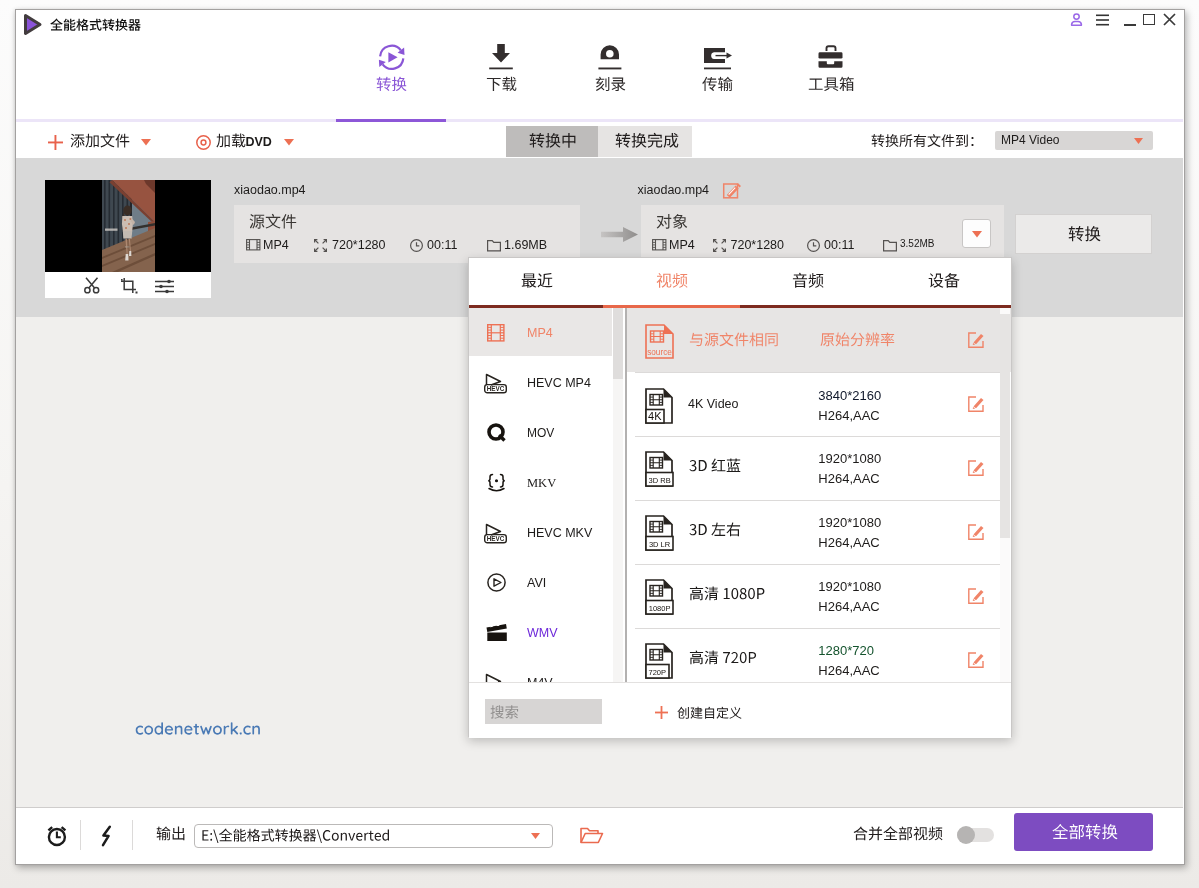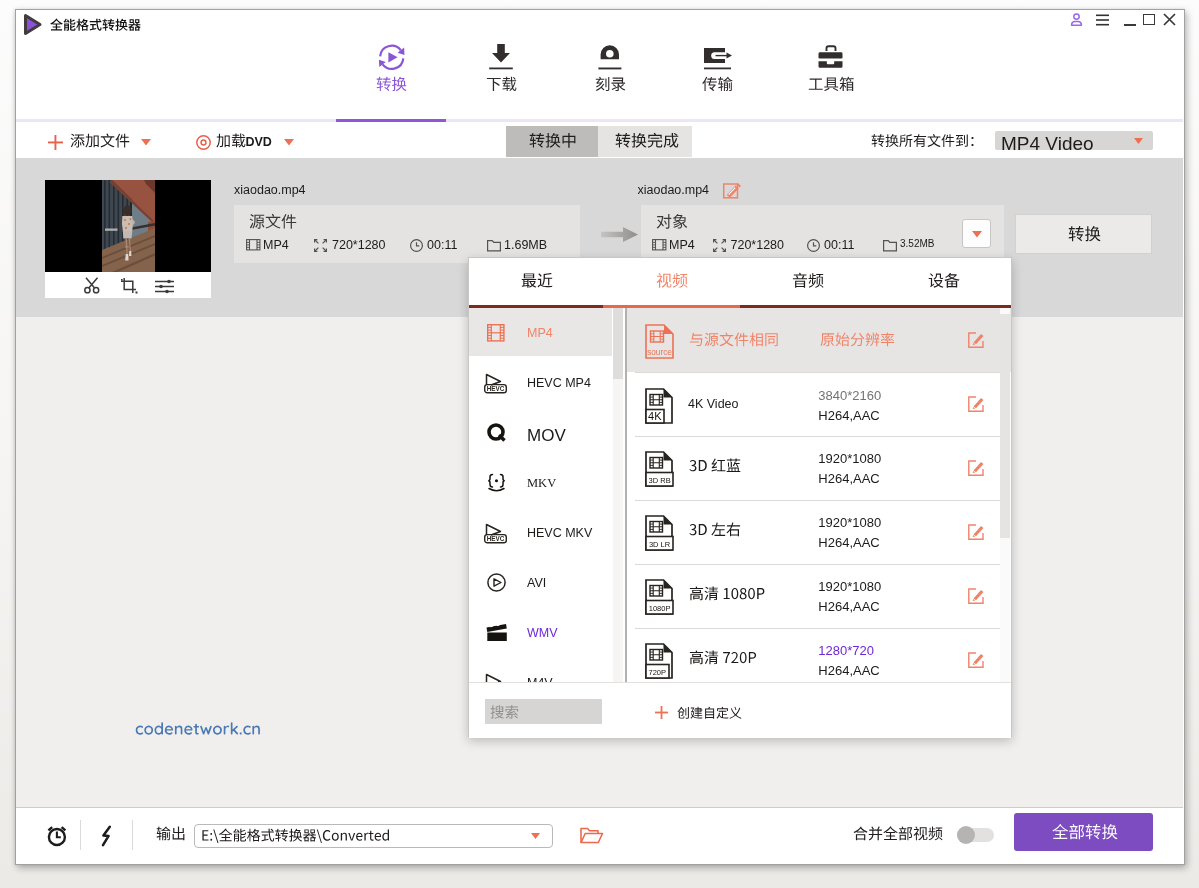--- a/index.html
+++ b/index.html
@@ -104,21 +104,21 @@
 <svg class="ab" style="left:528.0px;top:127.4px" width="51" height="28">
     <path transform="translate(1,19.4)" d="M1.3 -5.3C1.4 -5.4 1.9 -5.5 2.5 -5.5H3.9V-3.2L0.6 -2.7L0.9 -1.5L3.9 -2.1V1.2H5V-2.3L7.2 -2.7L7.2 -3.8L5 -3.4V-5.5H6.7V-6.6H5V-9.1H3.9V-6.6H2.3C2.8 -7.7 3.3 -9.1 3.7 -10.4H6.7V-11.6H4.1C4.2 -12.1 4.4 -12.7 4.5 -13.2L3.3 -13.4C3.2 -12.8 3.1 -12.2 2.9 -11.6H0.7V-10.4H2.6C2.3 -9.1 1.9 -8 1.7 -7.6C1.4 -7 1.2 -6.4 0.9 -6.4C1.1 -6.1 1.2 -5.5 1.3 -5.3ZM6.8 -8.6V-7.4H9.2C8.8 -6.3 8.5 -5.3 8.2 -4.4H12.8C12.3 -3.6 11.6 -2.7 10.9 -1.8C10.4 -2.2 9.8 -2.6 9.3 -2.9L8.5 -2.1C10.1 -1.1 12 0.4 13 1.3L13.8 0.4C13.3 -0.1 12.6 -0.6 11.8 -1.2C12.8 -2.5 13.9 -4 14.7 -5.2L13.9 -5.6L13.7 -5.6H9.9L10.4 -7.4H15.3V-8.6H10.7L11.2 -10.4H14.8V-11.6H11.6L12 -13.3L10.8 -13.4L10.3 -11.6H7.4V-10.4H10L9.5 -8.6Z M18.6 -13.4V-10.2H16.8V-9.1H18.6V-5.5C17.9 -5.3 17.2 -5.1 16.6 -4.9L16.9 -3.8L18.6 -4.3V-0.2C18.6 0 18.5 0.1 18.4 0.1C18.2 0.1 17.6 0.1 17 0.1C17.2 0.4 17.3 0.9 17.4 1.2C18.3 1.2 18.9 1.2 19.3 1C19.7 0.8 19.8 0.5 19.8 -0.2V-4.7L21.5 -5.3L21.3 -6.4L19.8 -5.9V-9.1H21.3V-10.2H19.8V-13.4ZM24.6 -11H27.9C27.5 -10.5 27.1 -9.9 26.6 -9.4H23.3C23.8 -9.9 24.2 -10.5 24.6 -11ZM21.3 -4.6V-3.6H25.2C24.6 -2.2 23.2 -0.8 20.5 0.4C20.7 0.7 21.1 1.1 21.3 1.3C24 0 25.4 -1.5 26.2 -3C27.2 -1.1 28.8 0.4 30.7 1.2C30.9 0.9 31.2 0.5 31.5 0.3C29.6 -0.4 27.9 -1.8 27 -3.6H31.2V-4.6H30.1V-9.4H28C28.6 -10.1 29.2 -10.8 29.6 -11.6L28.8 -12.1L28.7 -12H25.2C25.4 -12.4 25.6 -12.8 25.8 -13.2L24.6 -13.5C24 -12.1 23 -10.4 21.4 -9.2C21.6 -9 22 -8.6 22.2 -8.3L22.5 -8.6V-4.6ZM23.6 -4.6V-8.4H25.8V-6.8C25.8 -6.1 25.7 -5.4 25.6 -4.6ZM28.9 -4.6H26.7C26.9 -5.4 26.9 -6.1 26.9 -6.7V-8.4H28.9Z M39.3 -13.4V-10.6H33.5V-3H34.7V-4H39.3V1.3H40.6V-4H45.2V-3.1H46.4V-10.6H40.6V-13.4ZM34.7 -5.2V-9.4H39.3V-5.2ZM45.2 -5.2H40.6V-9.4H45.2Z" fill="#211d1d"></path>
   </svg>
 <svg class="ab" style="left:613.5px;top:127.4px" width="67" height="28">
     <path transform="translate(1,19.4)" d="M1.3 -5.3C1.4 -5.4 1.9 -5.5 2.5 -5.5H3.9V-3.2L0.6 -2.7L0.9 -1.5L3.9 -2.1V1.2H5V-2.3L7.2 -2.7L7.2 -3.8L5 -3.4V-5.5H6.7V-6.6H5V-9.1H3.9V-6.6H2.3C2.8 -7.7 3.3 -9.1 3.7 -10.4H6.7V-11.6H4.1C4.2 -12.1 4.4 -12.7 4.5 -13.2L3.3 -13.4C3.2 -12.8 3.1 -12.2 2.9 -11.6H0.7V-10.4H2.6C2.3 -9.1 1.9 -8 1.7 -7.6C1.4 -7 1.2 -6.4 0.9 -6.4C1.1 -6.1 1.2 -5.5 1.3 -5.3ZM6.8 -8.6V-7.4H9.2C8.8 -6.3 8.5 -5.3 8.2 -4.4H12.8C12.3 -3.6 11.6 -2.7 10.9 -1.8C10.4 -2.2 9.8 -2.6 9.3 -2.9L8.5 -2.1C10.1 -1.1 12 0.4 13 1.3L13.8 0.4C13.3 -0.1 12.6 -0.6 11.8 -1.2C12.8 -2.5 13.9 -4 14.7 -5.2L13.9 -5.6L13.7 -5.6H9.9L10.4 -7.4H15.3V-8.6H10.7L11.2 -10.4H14.8V-11.6H11.6L12 -13.3L10.8 -13.4L10.3 -11.6H7.4V-10.4H10L9.5 -8.6Z M18.6 -13.4V-10.2H16.8V-9.1H18.6V-5.5C17.9 -5.3 17.2 -5.1 16.6 -4.9L16.9 -3.8L18.6 -4.3V-0.2C18.6 0 18.5 0.1 18.4 0.1C18.2 0.1 17.6 0.1 17 0.1C17.2 0.4 17.3 0.9 17.4 1.2C18.3 1.2 18.9 1.2 19.3 1C19.7 0.8 19.8 0.5 19.8 -0.2V-4.7L21.5 -5.3L21.3 -6.4L19.8 -5.9V-9.1H21.3V-10.2H19.8V-13.4ZM24.6 -11H27.9C27.5 -10.5 27.1 -9.9 26.6 -9.4H23.3C23.8 -9.9 24.2 -10.5 24.6 -11ZM21.3 -4.6V-3.6H25.2C24.6 -2.2 23.2 -0.8 20.5 0.4C20.7 0.7 21.1 1.1 21.3 1.3C24 0 25.4 -1.5 26.2 -3C27.2 -1.1 28.8 0.4 30.7 1.2C30.9 0.9 31.2 0.5 31.5 0.3C29.6 -0.4 27.9 -1.8 27 -3.6H31.2V-4.6H30.1V-9.4H28C28.6 -10.1 29.2 -10.8 29.6 -11.6L28.8 -12.1L28.7 -12H25.2C25.4 -12.4 25.6 -12.8 25.8 -13.2L24.6 -13.5C24 -12.1 23 -10.4 21.4 -9.2C21.6 -9 22 -8.6 22.2 -8.3L22.5 -8.6V-4.6ZM23.6 -4.6V-8.4H25.8V-6.8C25.8 -6.1 25.7 -5.4 25.6 -4.6ZM28.9 -4.6H26.7C26.9 -5.4 26.9 -6.1 26.9 -6.7V-8.4H28.9Z M35.6 -8.7V-7.6H44.3V-8.7ZM32.9 -5.8V-4.6H37.2C37 -1.8 36.4 -0.4 32.7 0.3C32.9 0.5 33.2 1 33.3 1.3C37.3 0.4 38.2 -1.3 38.4 -4.6H41.2V-0.6C41.2 0.7 41.6 1 43.1 1C43.4 1 45.2 1 45.6 1C46.8 1 47.2 0.5 47.3 -1.7C47 -1.8 46.5 -2 46.2 -2.2C46.2 -0.4 46.1 -0.1 45.5 -0.1C45 -0.1 43.5 -0.1 43.2 -0.1C42.6 -0.1 42.4 -0.2 42.4 -0.6V-4.6H47.1V-5.8ZM38.7 -13.2C39 -12.7 39.3 -12.1 39.5 -11.6H33.3V-8H34.5V-10.4H45.4V-8H46.7V-11.6H41C40.7 -12.2 40.3 -13 39.9 -13.6Z M56.7 -13.4C56.7 -12.5 56.7 -11.6 56.8 -10.7H50V-6.2C50 -4.1 49.9 -1.4 48.6 0.6C48.9 0.7 49.4 1.2 49.6 1.4C51.1 -0.7 51.3 -4 51.3 -6.2V-6.3H54.2C54.2 -3.6 54.1 -2.5 53.9 -2.3C53.7 -2.2 53.6 -2.1 53.4 -2.1C53.1 -2.1 52.4 -2.1 51.7 -2.2C51.9 -1.9 52 -1.4 52 -1.1C52.8 -1 53.5 -1 53.9 -1.1C54.4 -1.1 54.6 -1.2 54.9 -1.5C55.2 -2 55.3 -3.3 55.4 -6.9C55.4 -7.1 55.4 -7.4 55.4 -7.4H51.3V-9.6H56.9C57.1 -7 57.4 -4.6 58 -2.8C57 -1.5 55.8 -0.5 54.3 0.2C54.6 0.4 55 0.9 55.2 1.2C56.4 0.5 57.6 -0.4 58.5 -1.5C59.3 0.2 60.2 1.2 61.5 1.2C62.7 1.2 63.1 0.4 63.3 -2.4C63 -2.5 62.6 -2.8 62.3 -3C62.2 -0.9 62 -0.1 61.6 -0.1C60.7 -0.1 60 -1 59.4 -2.5C60.6 -4.1 61.6 -5.9 62.2 -8L61 -8.3C60.5 -6.7 59.8 -5.2 59 -4C58.6 -5.5 58.3 -7.4 58.1 -9.6H63.2V-10.7H58C58 -11.6 58 -12.5 58 -13.4ZM58.7 -12.6C59.8 -12.1 61 -11.3 61.6 -10.7L62.4 -11.6C61.7 -12.1 60.5 -12.9 59.5 -13.4Z" fill="#211d1d"></path>
   </svg>
 <svg class="ab" style="left:870.0px;top:129.1px" width="115" height="25">
     <path transform="translate(1,16.9)" d="M1.1 -4.6C1.2 -4.8 1.7 -4.8 2.2 -4.8H3.4V-2.8L0.6 -2.3L0.8 -1.3L3.4 -1.8V1.1H4.4V-2L6.3 -2.4L6.3 -3.3L4.4 -3V-4.8H5.9V-5.8H4.4V-7.9H3.4V-5.8H2C2.5 -6.8 2.9 -7.9 3.3 -9.1H5.8V-10.1H3.6C3.7 -10.6 3.8 -11.1 3.9 -11.6L2.9 -11.8C2.8 -11.2 2.7 -10.7 2.6 -10.1H0.6V-9.1H2.3C2 -8 1.7 -7 1.5 -6.7C1.2 -6.1 1.1 -5.6 0.8 -5.6C0.9 -5.3 1.1 -4.8 1.1 -4.6ZM6 -7.5V-6.5H8C7.7 -5.5 7.4 -4.6 7.2 -3.9H11.2C10.7 -3.2 10.1 -2.4 9.5 -1.6C9.1 -1.9 8.6 -2.2 8.1 -2.5L7.4 -1.8C8.9 -1 10.5 0.3 11.3 1.1L12 0.3C11.6 -0.1 11 -0.6 10.3 -1.1C11.2 -2.2 12.2 -3.5 12.9 -4.6L12.2 -4.9L12 -4.9H8.6L9.1 -6.5H13.4V-7.5H9.4L9.8 -9.1H12.9V-10.1H10.1L10.5 -11.6L9.5 -11.8L9 -10.1H6.5V-9.1H8.8L8.3 -7.5Z M16.3 -11.7V-8.9H14.7V-8H16.3V-4.8C15.6 -4.6 15 -4.5 14.5 -4.3L14.8 -3.3L16.3 -3.8V-0.2C16.3 0 16.2 0.1 16.1 0.1C15.9 0.1 15.4 0.1 14.9 0.1C15 0.4 15.2 0.8 15.2 1.1C16 1.1 16.5 1.1 16.9 0.9C17.2 0.7 17.3 0.4 17.3 -0.2V-4.1L18.8 -4.6L18.7 -5.6L17.3 -5.2V-8H18.6V-8.9H17.3V-11.7ZM21.5 -9.6H24.4C24.1 -9.2 23.7 -8.6 23.3 -8.2H20.4C20.8 -8.7 21.2 -9.2 21.5 -9.6ZM18.7 -4V-3.1H22.1C21.5 -1.9 20.3 -0.7 17.9 0.4C18.1 0.6 18.5 0.9 18.6 1.1C21 0 22.2 -1.3 22.9 -2.6C23.8 -1 25.2 0.4 26.9 1.1C27 0.8 27.3 0.4 27.6 0.2C25.9 -0.4 24.4 -1.6 23.6 -3.1H27.3V-4H26.3V-8.2H24.5C25 -8.8 25.6 -9.5 25.9 -10.1L25.2 -10.6L25.1 -10.5H22.1C22.2 -10.9 22.4 -11.2 22.6 -11.6L21.5 -11.8C21 -10.6 20.1 -9.1 18.7 -8C18.9 -7.9 19.3 -7.5 19.4 -7.3L19.7 -7.5V-4ZM20.7 -4V-7.4H22.6V-5.9C22.6 -5.3 22.5 -4.7 22.4 -4ZM25.3 -4H23.4C23.5 -4.7 23.6 -5.3 23.6 -5.9V-7.4H25.3Z M35.5 -10.3V-5.7C35.5 -3.7 35.3 -1.3 33.7 0.4C33.9 0.6 34.3 0.9 34.5 1.1C36.3 -0.7 36.6 -3.6 36.6 -5.7V-6H38.7V1.1H39.8V-6H41.4V-7H36.6V-9.6C38.2 -9.8 40 -10.2 41.1 -10.7L40.4 -11.6C39.3 -11.1 37.2 -10.6 35.5 -10.3ZM30.4 -5.1V-5.5V-7.3H33.2V-5.1ZM34.2 -11.5C33.1 -11 31.1 -10.6 29.4 -10.4V-5.5C29.4 -3.7 29.3 -1.2 28.4 0.5C28.6 0.6 29.1 1 29.3 1.1C30.1 -0.3 30.3 -2.3 30.4 -4.1H34.2V-8.2H30.4V-9.6C32 -9.8 33.7 -10.1 34.8 -10.6Z M47.5 -11.8C47.3 -11.2 47.1 -10.5 46.9 -9.9H42.9V-9H46.4C45.5 -7.1 44.2 -5.4 42.6 -4.3C42.8 -4.1 43.1 -3.7 43.2 -3.4C44.1 -4.1 44.9 -4.8 45.6 -5.7V1.1H46.6V-1.7H52.5V-0.2C52.5 0 52.4 0.1 52.2 0.1C51.9 0.1 51 0.1 50.1 0.1C50.3 0.4 50.4 0.8 50.5 1.1C51.7 1.1 52.4 1.1 52.9 0.9C53.4 0.7 53.5 0.4 53.5 -0.2V-7.3H46.7C47 -7.9 47.3 -8.4 47.6 -9H55.1V-9.9H48C48.2 -10.5 48.4 -11 48.5 -11.5ZM46.6 -4H52.5V-2.6H46.6ZM46.6 -4.9V-6.4H52.5V-4.9Z M61.9 -11.5C62.3 -10.8 62.8 -9.9 63 -9.3L64.1 -9.7C63.9 -10.3 63.4 -11.2 63 -11.9ZM56.7 -9.3V-8.3H58.9C59.7 -6.1 60.8 -4.3 62.3 -2.8C60.7 -1.5 58.8 -0.6 56.5 0.1C56.7 0.4 57 0.8 57.2 1.1C59.5 0.3 61.4 -0.7 63 -2C64.6 -0.6 66.5 0.4 68.8 1C69 0.7 69.3 0.3 69.5 0.1C67.3 -0.5 65.4 -1.5 63.8 -2.8C65.3 -4.3 66.3 -6 67.1 -8.3H69.4V-9.3ZM63.1 -3.5C61.7 -4.9 60.7 -6.5 60 -8.3H66C65.3 -6.4 64.3 -4.8 63.1 -3.5Z M74.4 -4.8V-3.8H78.5V1.1H79.5V-3.8H83.3V-4.8H79.5V-7.9H82.7V-8.9H79.5V-11.6H78.5V-8.9H76.6C76.8 -9.5 76.9 -10.2 77.1 -10.8L76 -11.1C75.7 -9.2 75.1 -7.4 74.3 -6.3C74.6 -6.1 75 -5.9 75.2 -5.7C75.6 -6.3 76 -7.1 76.2 -7.9H78.5V-4.8ZM73.8 -11.7C73 -9.6 71.8 -7.5 70.4 -6.1C70.6 -5.9 70.9 -5.3 71 -5.1C71.5 -5.6 71.9 -6.1 72.3 -6.7V1.1H73.3V-8.4C73.9 -9.3 74.4 -10.4 74.7 -11.4Z M93 -10.6V-2.1H94V-10.6ZM95.7 -11.5V-0.5C95.7 -0.3 95.7 -0.2 95.4 -0.2C95.2 -0.2 94.4 -0.2 93.6 -0.2C93.8 0.1 93.9 0.5 94 0.8C95 0.8 95.8 0.8 96.2 0.6C96.6 0.4 96.8 0.1 96.8 -0.5V-11.5ZM84.9 -0.6 85.1 0.4C87 0.1 89.6 -0.4 92.1 -0.9L92 -1.9L89.1 -1.3V-3.5H91.9V-4.5H89.1V-6H88.1V-4.5H85.4V-3.5H88.1V-1.1ZM85.7 -6.1C86 -6.3 86.5 -6.4 90.9 -6.8C91.1 -6.5 91.3 -6.2 91.4 -5.9L92.2 -6.4C91.8 -7.2 90.9 -8.5 90.1 -9.5L89.3 -9C89.7 -8.6 90 -8.1 90.4 -7.6L86.8 -7.3C87.3 -8.1 87.9 -9 88.4 -9.9H92.2V-10.8H85V-9.9H87.2C86.8 -8.9 86.2 -8 86 -7.8C85.8 -7.4 85.5 -7.2 85.3 -7.1C85.4 -6.9 85.6 -6.4 85.7 -6.1Z M101.5 -6.8C102.1 -6.8 102.6 -7.2 102.6 -7.8C102.6 -8.5 102.1 -8.9 101.5 -8.9C100.9 -8.9 100.4 -8.5 100.4 -7.8C100.4 -7.2 100.9 -6.8 101.5 -6.8ZM101.5 0.1C102.1 0.1 102.6 -0.4 102.6 -1C102.6 -1.6 102.1 -2 101.5 -2C100.9 -2 100.4 -1.6 100.4 -1C100.4 -0.4 100.9 0.1 101.5 0.1Z" fill="#211d1d"></path>
   </svg>
 <div class="ab" style="left:995px;top:130.5px;width:158px;height:19px;background:#d8d6d5;border-radius:2px"></div>
-<div class="lat" style="left:1001px;top:133.8px;font-size:19px;line-height:1;">MP4 Video</div>
+<div class="lat" style="left:1001px;top:133.8px;font-size:12px;line-height:1;">MP4 Video</div>
 <svg class="ab" style="left:1133.5px;top:138px" width="9" height="6">
     <path d="M0,0 L9,0 L4.5,6 Z" fill="#ed7053"></path>
   </svg>
 <div class="ab" style="left:45px;top:180px;width:166px;height:92px;background:#000"></div>
 <svg class="ab" style="left:102px;top:180px" width="53" height="92" viewBox="0 0 53 92">
 <rect width="53" height="92" fill="#6f7d88"></rect>
 <rect x="0" y="0" width="30" height="71" fill="#3f4850"></rect>
 <path d="M2,0 L3.6,0 L3.6,70 L2,70 Z M6.5,0 L8.1,0 L8.1,70 L6.5,70 Z M11,0 L12.6,0 L12.6,70 L11,70 Z M15.5,1 L17.1,1 L17.1,70 L15.5,70 Z M20,3 L21.6,3 L21.6,69 L20,69 Z M24.5,5 L26.1,5 L26.1,69 L24.5,69 Z" fill="#262c33"></path>
 <path d="M28,10 L30,10 L30,68 L28,68 Z" fill="#22272d"></path>
 <path d="M10,0 L53,0 L53,42 Z" fill="#975340"></path>
@@ -260,21 +260,21 @@
 <div class="ab" style="left:603px;top:305px;width:137px;height:2.5px;background:#e8684a"></div>
 <div class="ab" style="left:468.5px;top:308px;width:143.5px;height:47.5px;background:#e9e7e6"></div>
 <svg class="ab" style="left:487px;top:324px" width="18" height="18">
 <rect x="0.7" y="0.7" width="16.2" height="16.2" fill="none" stroke="#ee7154" stroke-width="1.4"></rect>
 <path d="M4.3,0.7 V16.9 M13.3,0.7 V16.9" stroke="#ee7154" stroke-width="1.2"></path>
 <path d="M0.7,8.8 H17" stroke="#ee7154" stroke-width="1.2"></path>
 <path d="M0.7,3.4 H4.3 M0.7,6.1 H4.3 M0.7,11.5 H4.3 M0.7,14.2 H4.3 M13.3,3.4 H17 M13.3,6.1 H17 M13.3,11.5 H17 M13.3,14.2 H17" stroke="#ee7154" stroke-width="1"></path>
   </svg>
 <div class="lat" style="left:527px;top:327.2px;font-size:12.5px;line-height:1;color:#f08468;">MP4</div>
 <div class="lat" style="left:527px;top:376.7px;font-size:12.5px;line-height:1;color:#1d1b1a;">HEVC MP4</div>
-<div class="lat" style="left:527px;top:426.7px;font-size:17px;line-height:1;color:#1d1b1a;">MOV</div>
+<div class="lat" style="left:527px;top:426.7px;font-size:12px;line-height:1;color:#1d1b1a;">MOV</div>
 <div class="lat" style="left:527px;top:476.7px;font-size:12.5px;line-height:1;color:#1d1b1a;font-family:Liberation Serif, serif;">MKV</div>
 <div class="lat" style="left:527px;top:526.7px;font-size:12.5px;line-height:1;color:#1d1b1a;">HEVC MKV</div>
 <div class="lat" style="left:527px;top:576.7px;font-size:12.5px;line-height:1;color:#1d1b1a;">AVI</div>
 <div class="lat" style="left:527px;top:626.7px;font-size:12.5px;line-height:1;color:#6d28d9;">WMV</div>
 <div class="lat" style="left:527px;top:676.7px;font-size:12.5px;line-height:1;color:#1d1b1a;">M4V</div>
 <svg class="ab" style="left:484px;top:372px" width="26" height="22">
     <path d="M2.5,13 L2.5,2.5 L16.5,9.5 L7,13" fill="none" stroke="#27231f" stroke-width="1.5" stroke-linejoin="round"></path>
     <rect x="0.7" y="12.6" width="21.6" height="8.2" rx="2.6" fill="none" stroke="#27231f" stroke-width="1.4"></rect>
     <text x="11.5" y="19.2" font-size="6.3" font-weight="bold" text-anchor="middle" fill="#27231f" font-family="Liberation Sans,sans-serif">HEVC</text>
   </svg>
@@ -337,21 +337,21 @@
 <svg class="ab" style="left:645px;top:387.5px" width="28" height="36">
     <path d="M1,1 L18.5,1 L27,9.5 L27,35 L1,35 Z" fill="none" stroke="#27231f" stroke-width="1.7"></path>
     <path d="M18.5,1 L18.5,9.5 L27,9.5 Z" fill="#27231f"></path>
     <rect x="5" y="6.5" width="12.5" height="10.5" fill="none" stroke="#27231f" stroke-width="1.4"></rect>
     <path d="M8.2,6.5 V17 M14.3,6.5 V17 M5,11.7 H17.5" stroke="#27231f" stroke-width="1.1"></path>
     <path d="M5,9.1 H8.2 M5,14.4 H8.2 M14.3,9.1 H17.5 M14.3,14.4 H17.5" stroke="#27231f" stroke-width="0.9"></path>
     <rect x="1" y="21.5" width="18" height="13.5" fill="#fff" stroke="#27231f" stroke-width="1.6"></rect>
     <text x="9.8" y="31.5" font-size="11" text-anchor="middle" fill="#17130f" font-family="Liberation Sans,sans-serif">4K</text>
   </svg>
 <div class="lat" style="left:688px;top:397.8px;font-size:12.5px;line-height:1;color:#1d1b1a;">4K Video</div>
-<div class="lat" style="left:818.3px;top:388.5px;font-size:13px;line-height:1;color:#737373;">3840*2160</div>
+<div class="lat" style="left:818.3px;top:388.5px;font-size:13px;line-height:1;color:#0f172a;">3840*2160</div>
 <div class="lat" style="left:818.3px;top:408.5px;font-size:13px;line-height:1;color:#1d1b1a;">H264,AAC</div>
 <svg class="ab" style="left:968px;top:396px" width="17" height="17">
     <path d="M15,9 L15,15.2 L0.8,15.2 L0.8,1 L8,1" fill="none" stroke="#f08468" stroke-width="1.4"></path>
     <path d="M5.5,10.5 L13,2 L15.5,4 L8,12.2 Z M4.8,13 L7.3,12.6 L5,10.9 Z" fill="#f08468"></path>
   </svg>
 <svg class="ab" style="left:645px;top:451.0px" width="28" height="36">
     <path d="M1,1 L18.5,1 L27,9.5 L27,35 L1,35 Z" fill="none" stroke="#27231f" stroke-width="1.7"></path>
     <path d="M18.5,1 L18.5,9.5 L27,9.5 Z" fill="#27231f"></path>
     <rect x="5" y="6.5" width="12.5" height="10.5" fill="none" stroke="#27231f" stroke-width="1.4"></rect>
     <path d="M8.2,6.5 V17 M14.3,6.5 V17 M5,11.7 H17.5" stroke="#27231f" stroke-width="1.1"></path>
@@ -409,21 +409,21 @@
     <path d="M18.5,1 L18.5,9.5 L27,9.5 Z" fill="#27231f"></path>
     <rect x="5" y="6.5" width="12.5" height="10.5" fill="none" stroke="#27231f" stroke-width="1.4"></rect>
     <path d="M8.2,6.5 V17 M14.3,6.5 V17 M5,11.7 H17.5" stroke="#27231f" stroke-width="1.1"></path>
     <path d="M5,9.1 H8.2 M5,14.4 H8.2 M14.3,9.1 H17.5 M14.3,14.4 H17.5" stroke="#27231f" stroke-width="0.9"></path>
     <rect x="1" y="21.5" width="23" height="13.5" fill="#fff" stroke="#27231f" stroke-width="1.6"></rect>
     <text x="12.3" y="31.5" font-size="7.5" text-anchor="middle" fill="#17130f" font-family="Liberation Sans,sans-serif">720P</text>
   </svg>
 <svg class="ab" style="left:688.0px;top:644.8px" width="70" height="27">
     <path transform="translate(1,18.1)" d="M4.3 -8.4H10.8V-7H4.3ZM3.2 -9.2V-6.2H12V-9.2ZM6.6 -12.4 7 -11H0.9V-10H14.1V-11H8.3C8.1 -11.5 7.9 -12.2 7.7 -12.6ZM1.4 -5.4V1.2H2.5V-4.4H12.4V0C12.4 0.2 12.4 0.2 12.2 0.2C12 0.2 11.3 0.3 10.7 0.2C10.8 0.5 11 0.8 11 1.1C12 1.1 12.6 1.1 13 0.9C13.4 0.8 13.6 0.6 13.6 0V-5.4ZM4.2 -3.5V0.3H5.3V-0.4H10.6V-3.5ZM5.3 -2.7H9.6V-1.3H5.3Z M16.2 -11.6C17.1 -11.1 18.1 -10.4 18.6 -9.9L19.3 -10.8C18.8 -11.3 17.7 -11.9 16.9 -12.3ZM15.5 -7.6C16.4 -7.1 17.5 -6.4 18 -5.9L18.7 -6.8C18.1 -7.3 17 -8 16.2 -8.4ZM16 0.3 17 1C17.7 -0.4 18.6 -2.3 19.2 -3.9L18.3 -4.6C17.6 -2.9 16.7 -0.9 16 0.3ZM21.5 -3.2H26.9V-2H21.5ZM21.5 -4V-5.1H26.9V-4ZM23.6 -12.6V-11.4H19.8V-10.6H23.6V-9.6H20.1V-8.8H23.6V-7.7H19.2V-6.9H29.2V-7.7H24.7V-8.8H28.3V-9.6H24.7V-10.6H28.7V-11.4H24.7V-12.6ZM20.4 -6V1.2H21.5V-1.2H26.9V-0.1C26.9 0.1 26.8 0.2 26.6 0.2C26.4 0.2 25.7 0.2 24.9 0.2C25.1 0.4 25.2 0.9 25.3 1.1C26.3 1.1 27 1.1 27.4 1C27.8 0.8 28 0.5 28 -0.1V-6Z M36.3 0H37.8C37.9 -4.3 38.4 -6.9 41 -10.2V-11H34.1V-9.8H39.4C37.3 -6.8 36.5 -4.2 36.3 0Z M42.3 0H49.3V-1.2H46.2C45.7 -1.2 45 -1.1 44.4 -1.1C47 -3.5 48.7 -5.8 48.7 -8C48.7 -9.9 47.5 -11.2 45.5 -11.2C44.1 -11.2 43.2 -10.6 42.3 -9.6L43.1 -8.8C43.7 -9.5 44.5 -10.1 45.4 -10.1C46.7 -10.1 47.4 -9.2 47.4 -7.9C47.4 -6 45.8 -3.8 42.3 -0.8Z M54.2 0.2C56.3 0.2 57.6 -1.7 57.6 -5.5C57.6 -9.3 56.3 -11.2 54.2 -11.2C52.1 -11.2 50.8 -9.3 50.8 -5.5C50.8 -1.7 52.1 0.2 54.2 0.2ZM54.2 -0.9C52.9 -0.9 52.1 -2.3 52.1 -5.5C52.1 -8.7 52.9 -10.1 54.2 -10.1C55.4 -10.1 56.3 -8.7 56.3 -5.5C56.3 -2.3 55.4 -0.9 54.2 -0.9Z M59.9 0H61.2V-4.4H63C65.5 -4.4 67.1 -5.4 67.1 -7.8C67.1 -10.2 65.4 -11 63 -11H59.9ZM61.2 -5.5V-9.9H62.8C64.7 -9.9 65.7 -9.4 65.7 -7.8C65.7 -6.2 64.8 -5.5 62.9 -5.5Z" fill="#1d1b1a"></path>
   </svg>
-<div class="lat" style="left:818.3px;top:644.0px;font-size:13px;line-height:1;color:#6d28d9;">1280*720</div>
+<div class="lat" style="left:818.3px;top:644.0px;font-size:13px;line-height:1;color:#14532d;">1280*720</div>
 <div class="lat" style="left:818.3px;top:664.0px;font-size:13px;line-height:1;color:#1d1b1a;">H264,AAC</div>
 <svg class="ab" style="left:968px;top:651.5px" width="17" height="17">
     <path d="M15,9 L15,15.2 L0.8,15.2 L0.8,1 L8,1" fill="none" stroke="#f08468" stroke-width="1.4"></path>
     <path d="M5.5,10.5 L13,2 L15.5,4 L8,12.2 Z M4.8,13 L7.3,12.6 L5,10.9 Z" fill="#f08468"></path>
   </svg>
 <div class="ab" style="left:1000px;top:308px;width:10px;height:374px;background:#fbfafa"></div>
 <div class="ab" style="left:1000px;top:314px;width:10px;height:224px;background:#e6e4e3"></div>
 <div class="ab" style="left:469px;top:683px;width:542px;height:55px;background:#fff"></div>
 <div class="ab" style="left:469px;top:682px;width:542px;height:1px;background:#e3e1e0"></div>
 <div class="ab" style="left:485px;top:699px;width:117px;height:25px;background:#d7d5d4"></div>

